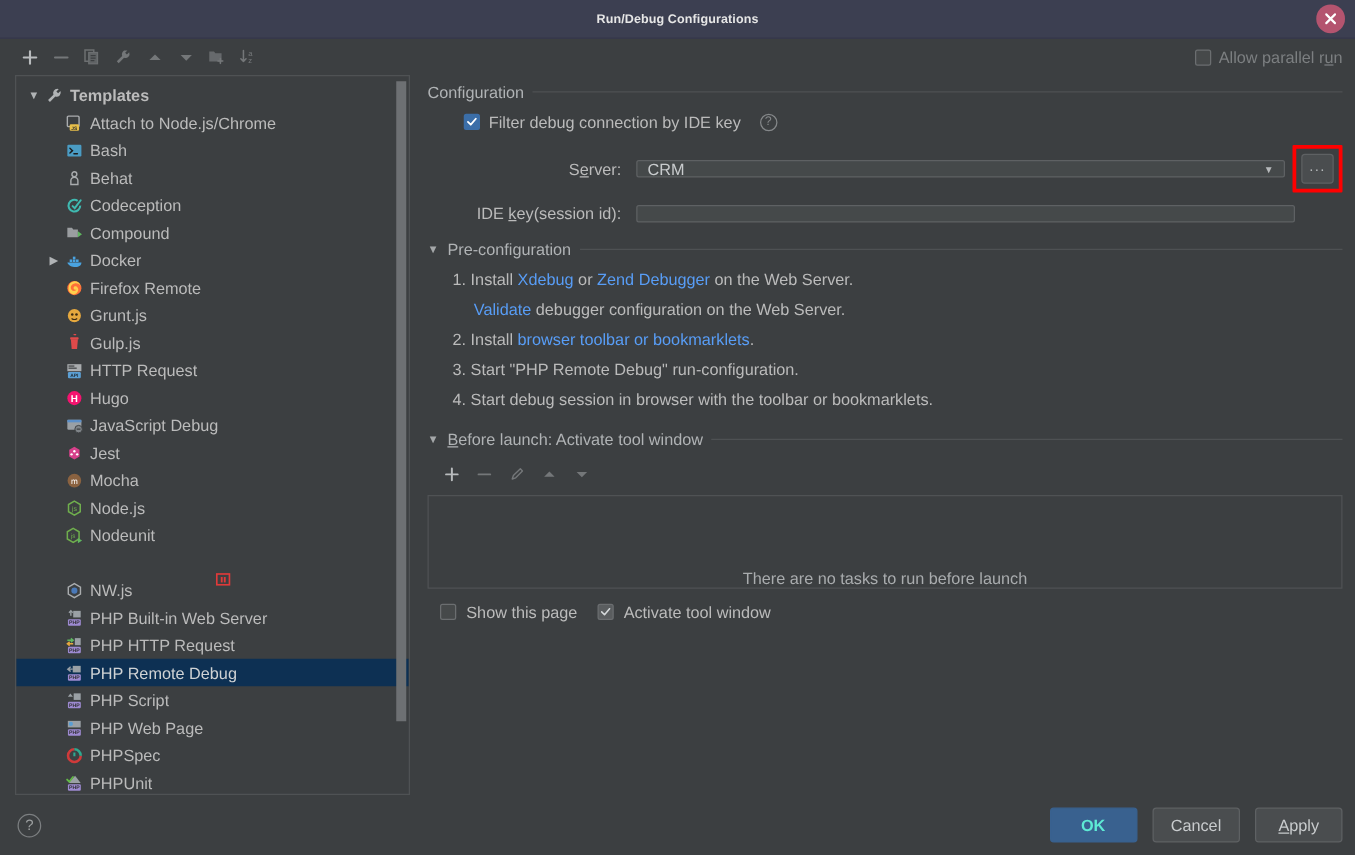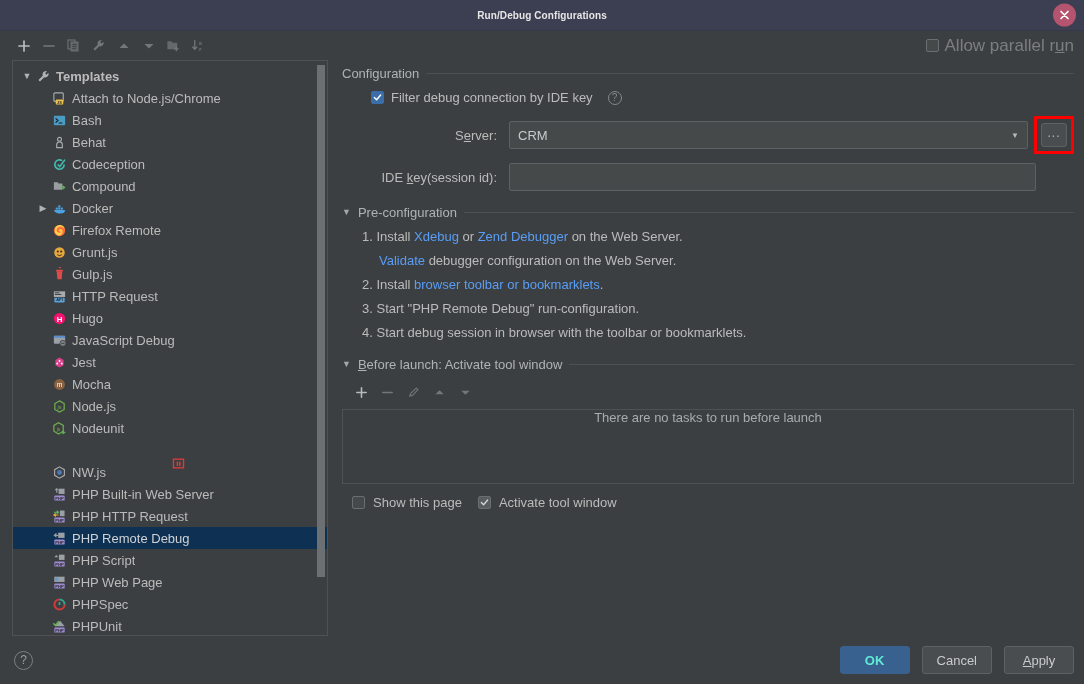--- a/index.html
+++ b/index.html
@@ -46,21 +46,21 @@
   .tb-btn {
     width: 23px; height: 23px;
     display: flex; align-items: center; justify-content: center;
     cursor: pointer; border-radius: 3px;
   }
   .tb-btn.disabled { opacity: .45; cursor: default; }
 
   .allow-parallel {
     position: absolute; right: 10px; top: 50%; transform: translateY(-50%);
     display: flex; align-items: center; gap: 6px;
-    color: #7c7f81; font-size: 17px;
+    color: #7c7f81; font-size: 13px;
   }
   .cb {
     width: 13px; height: 13px; border: 1px solid #6b6e70;
     background: #46494a; border-radius: 2px;
     display: inline-flex; align-items: center; justify-content: center;
     flex: none;
   }
   .cb.checked { background: #3b6ea8; border-color: #3b6ea8; }
   .cb.checked.gray { background: #5a5d5f; border-color: #6b6e70; }
 
@@ -122,21 +122,21 @@
     font-size: 13px; color: #b0b3b5;
     margin-bottom: 9px;
   }
   .sec-header .sep { flex: 1; height: 1px; background: #4e5153; }
   .sec-header .twisty { font-size: 9px; color: #a4a7a9; line-height:1; }
 
   .form-row { display: flex; align-items: center; margin-bottom: 9px; }
   .form-label { width: 167px; text-align: right; padding-right: 12px; font-size: 13px; color: #bbbbbb; }
 
   .field {
-    height: 28px;
+    height: 14px;
     background: #45494a;
     border: 1px solid #5e6163;
     border-radius: 2px;
     display: flex; align-items: center;
     padding: 0 8px;
     font-size: 13px; color: #c8cbcd;
   }
   .combo { flex: 1; justify-content: space-between; cursor: pointer; }
   .combo .arrow { font-size: 8px; color: #b6b9bb; }
   .txtfield { flex: 1; cursor: text; }
@@ -173,21 +173,21 @@
   .step { font-size: 13px; color: #bbbbbb; margin-bottom: 8px; line-height: 16px; }
   .step.sub { margin-left: 17px; }
   .lnk { color: #589df6; cursor: pointer; }
 
   
   .bl-toolbar { display: flex; align-items: center; gap: 3px; margin: 2px 0 5px 8px; }
   .bl-box {
     height: 75px;
     border: 1px solid #4f5254;
     background: #3c3f41;
-    display: flex; align-items: flex-start; justify-content: center;
+    display: flex; align-items: flex-end; justify-content: center;
     color: #a9acae; font-size: 13px;
     margin-bottom: 11px;
   }
   .bottom-cbs { display: flex; align-items: center; gap: 8px; margin-left: 10px; }
   .bottom-cbs .txt { font-size: 13px; color: #bbbbbb; margin-right: 8px; }
 
   
   .footer {
     height: 48px;
     display: flex; align-items: center;

